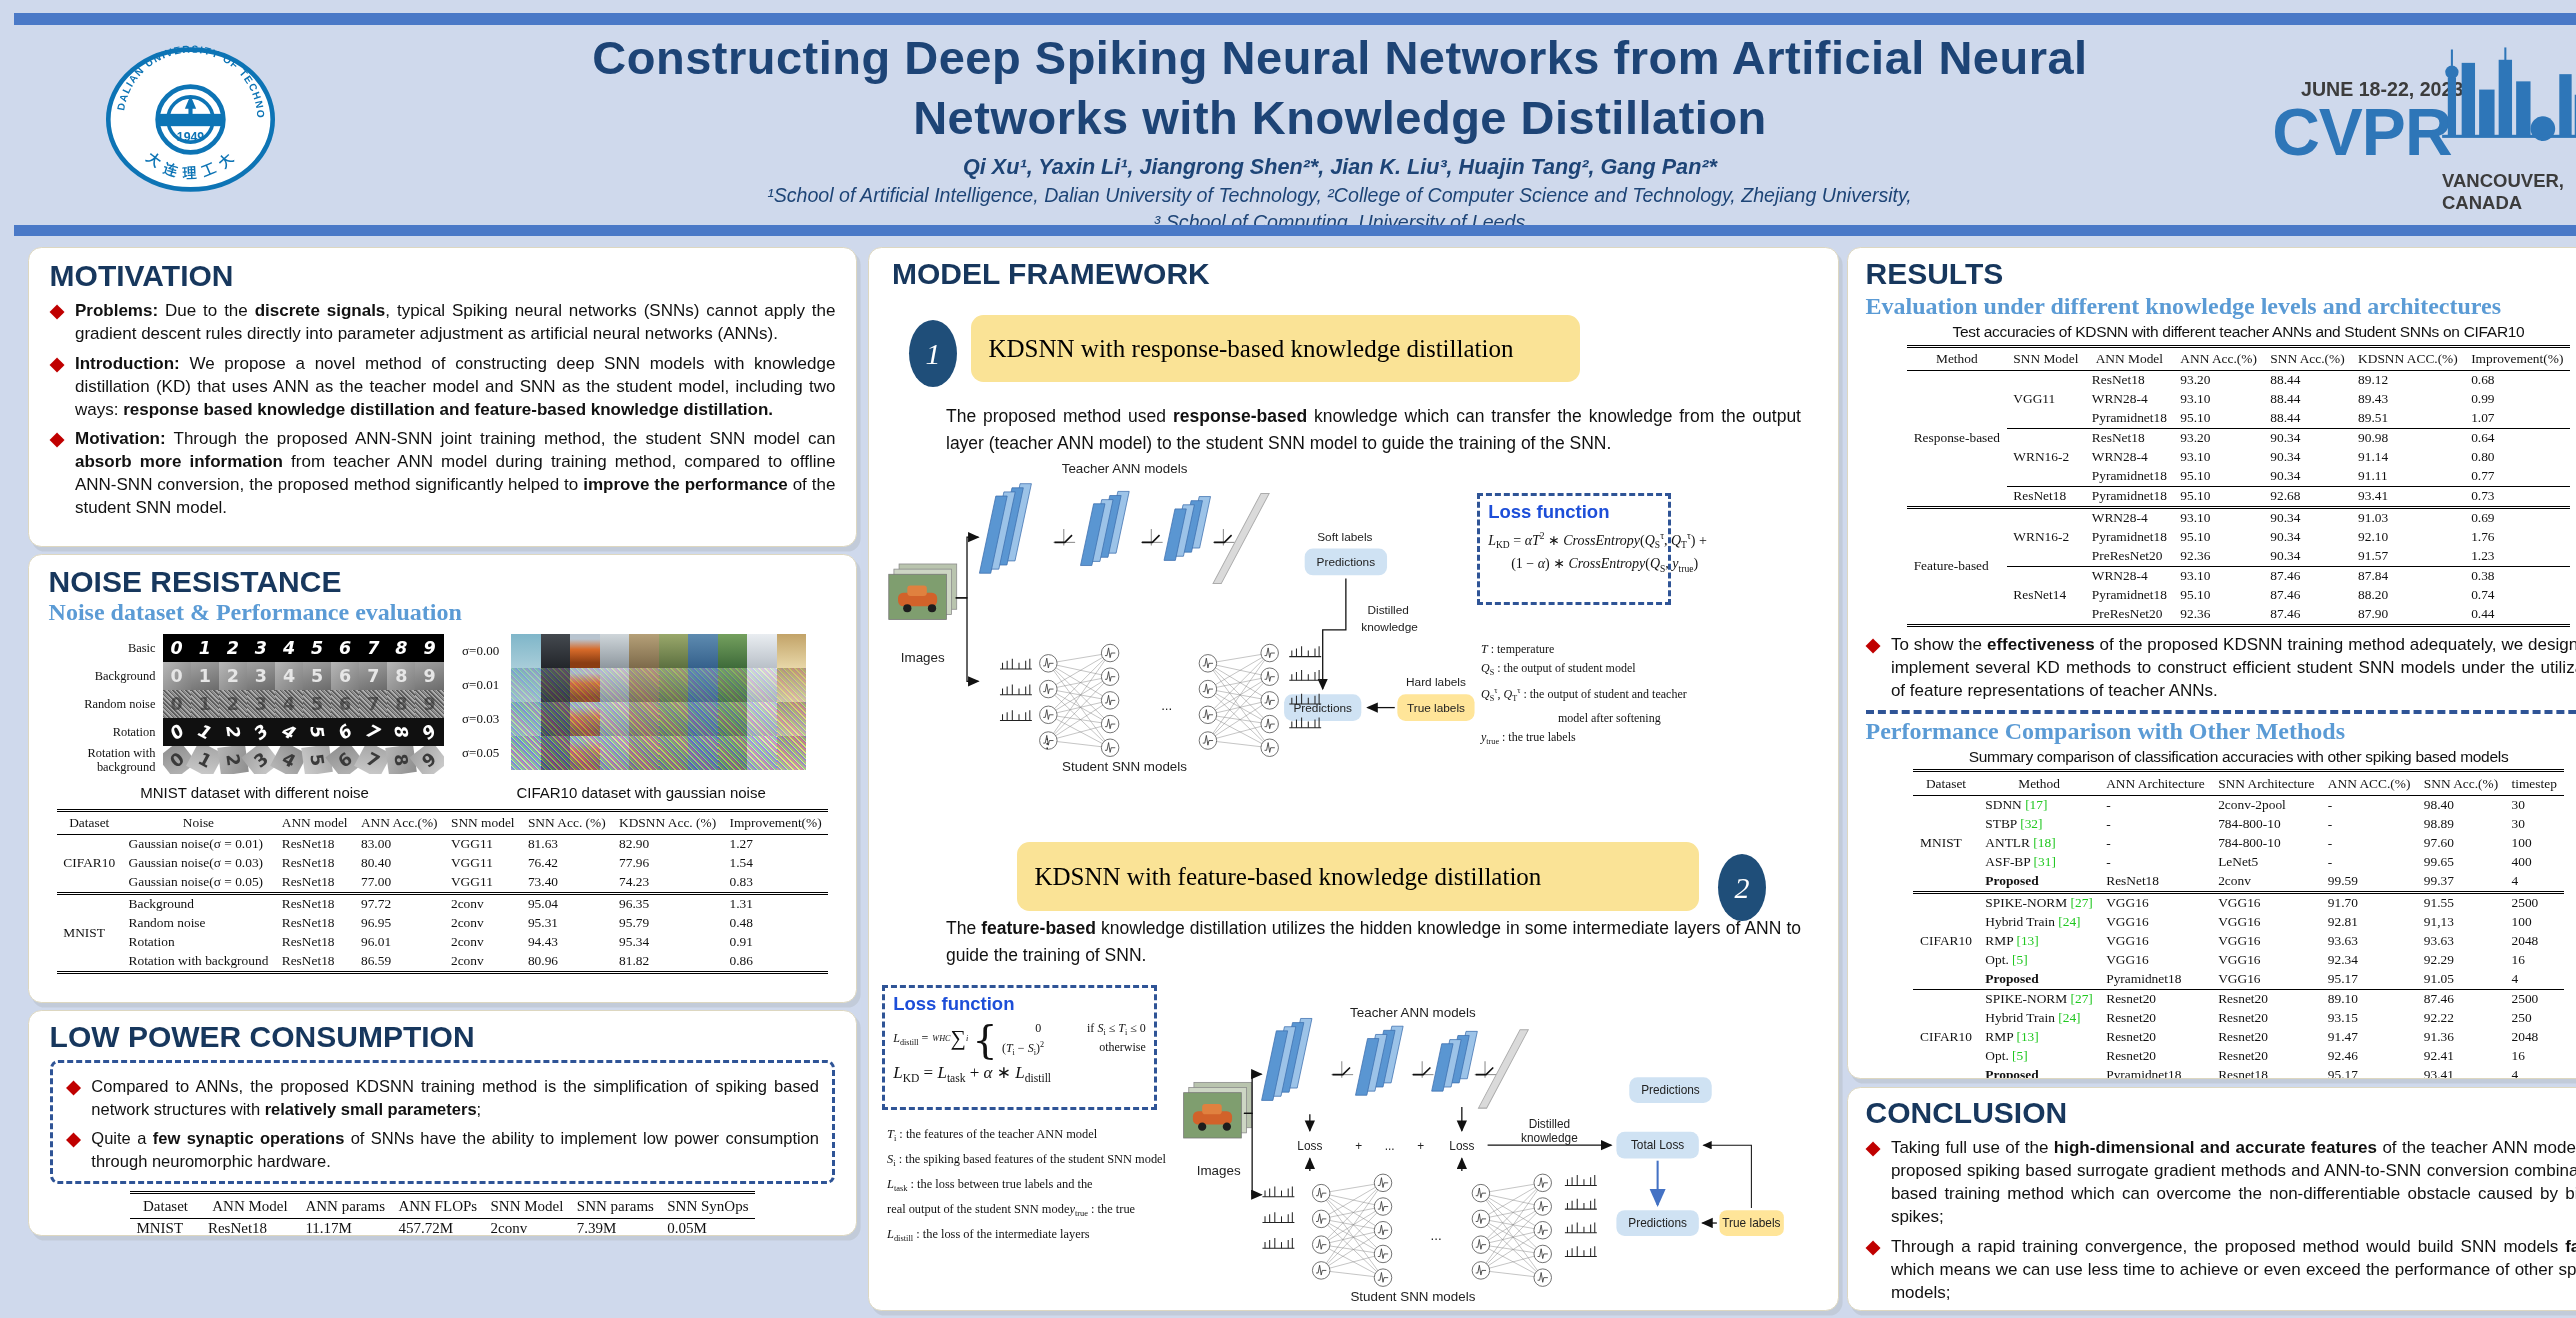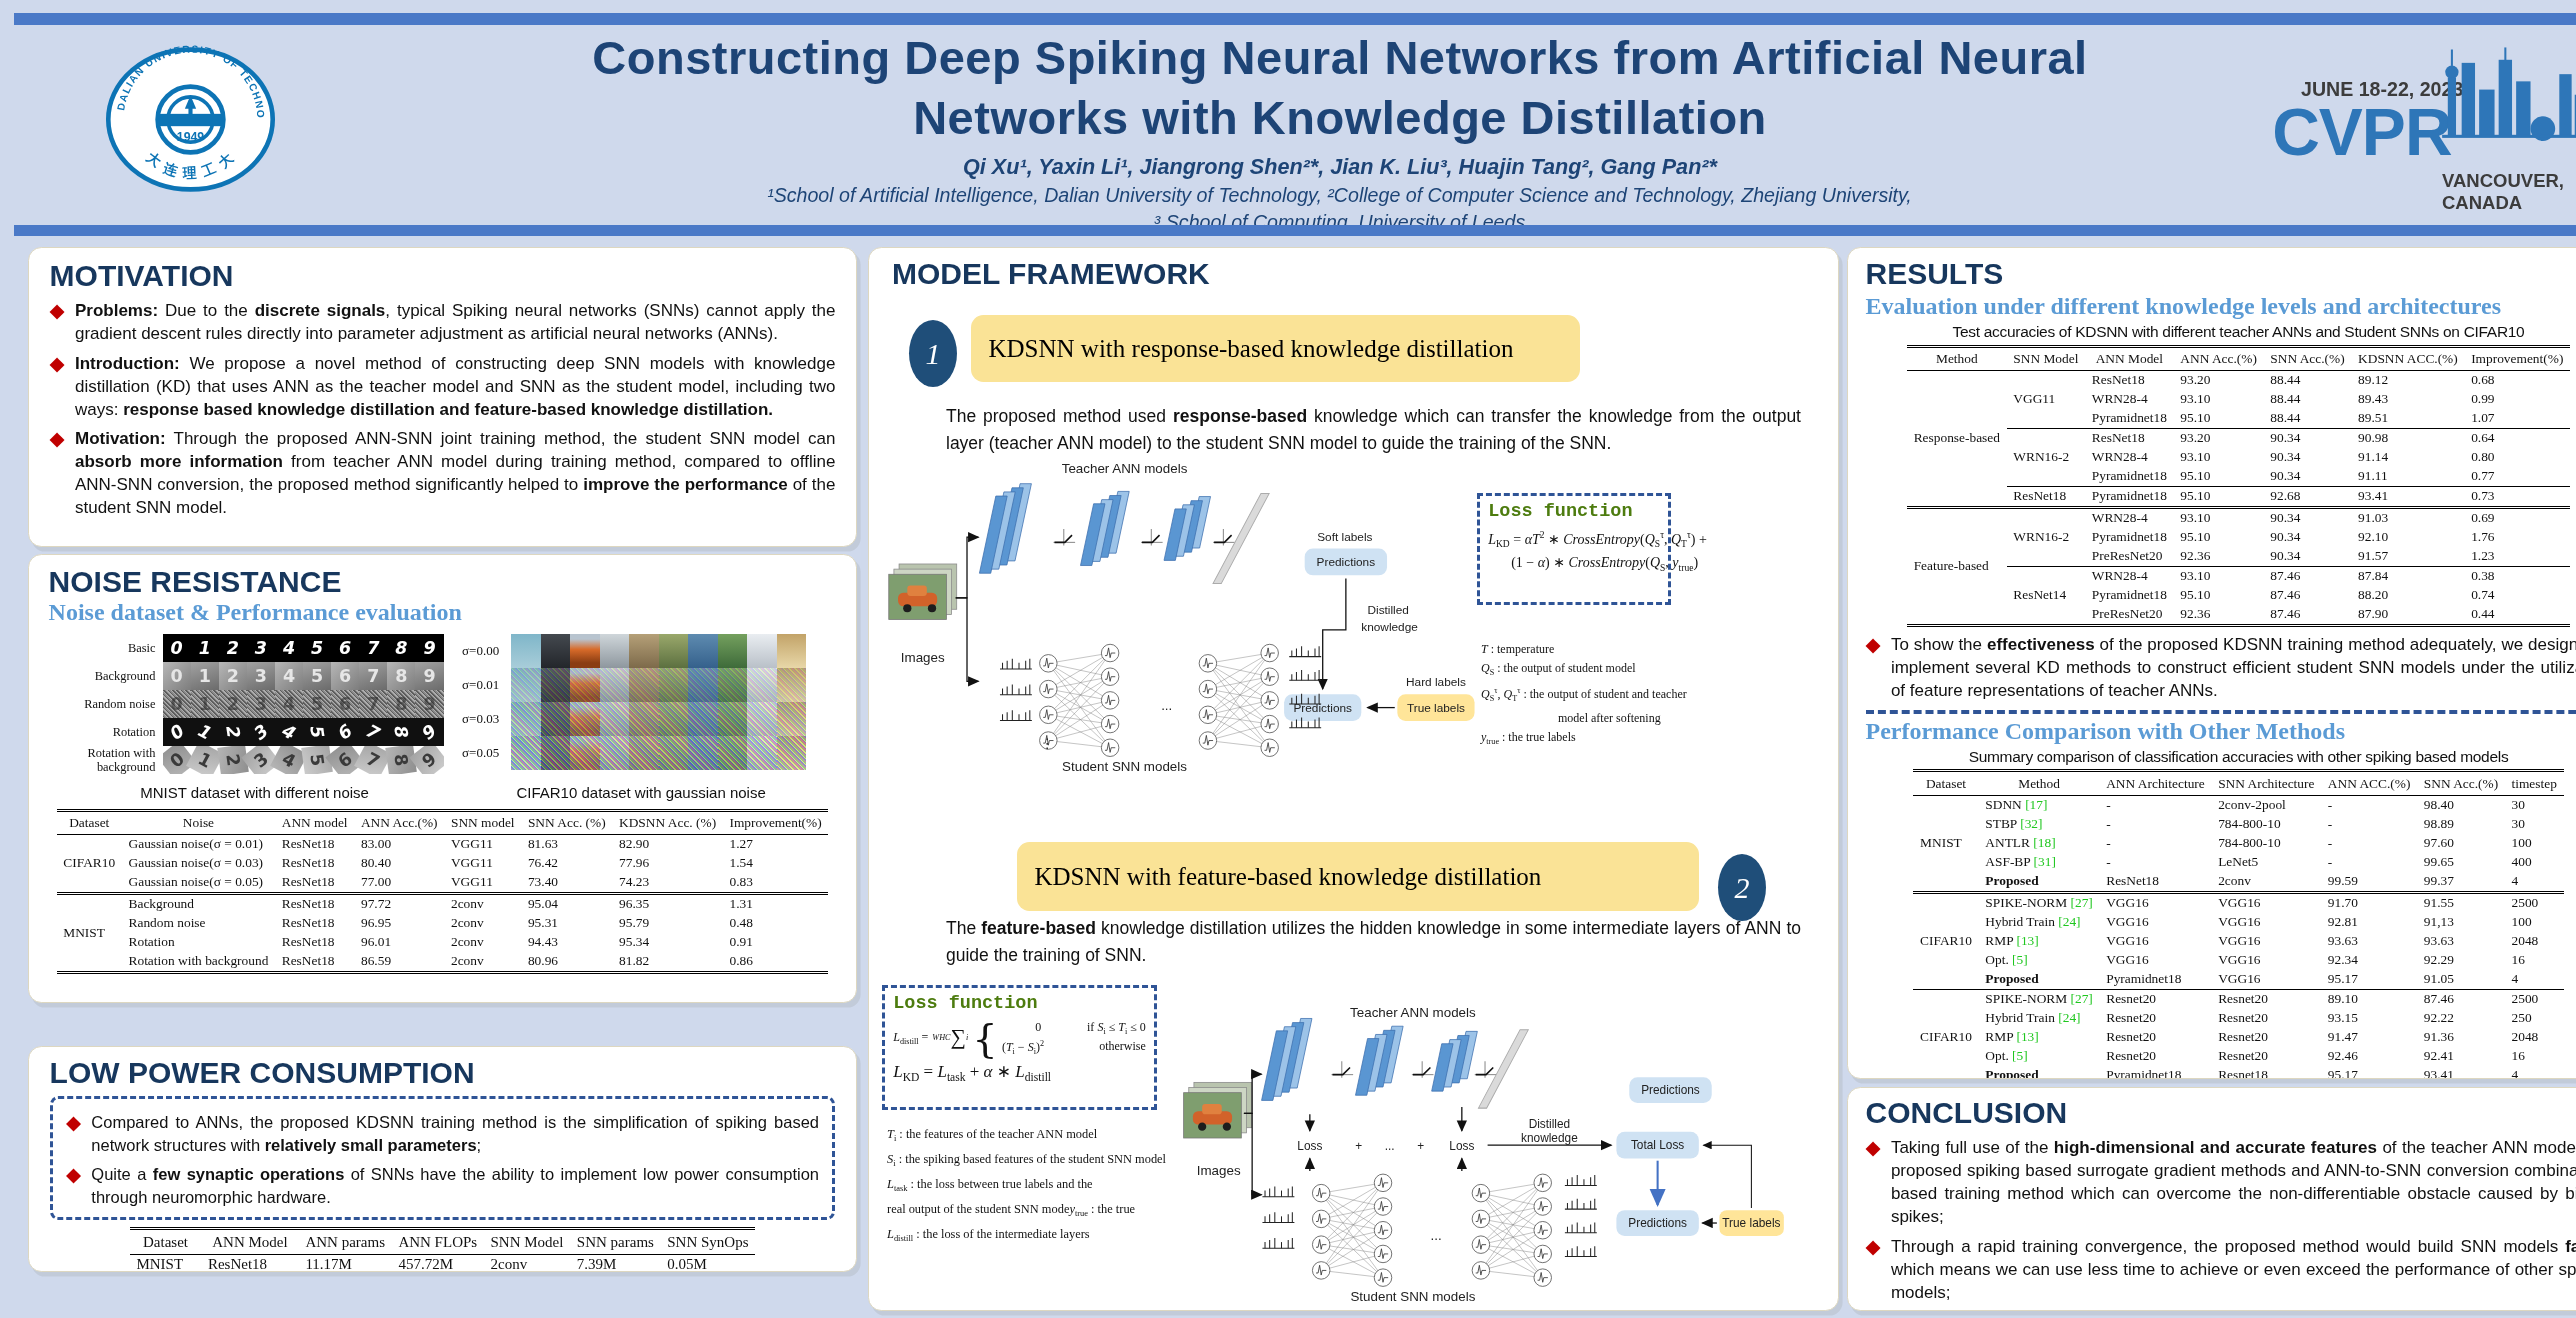--- a/index.html
+++ b/index.html
@@ -20,21 +20,21 @@
   #affil2{top:187px}
   #conf{position:absolute;left:2267px;top:15.5px;width:350px;height:170px}
   #conf-dates{position:absolute;left:34px;top:38px;font-size:19.6px;font-weight:700;color:#3c3c3c}
   #conf-name{position:absolute;left:5.2px;top:54px;font-size:66px;font-weight:700;color:#2e76b8;letter-spacing:-1px}
   #conf-sky{position:absolute;left:170px;top:3.1px}
   #conf-loc{position:absolute;left:175px;top:130px;font-size:18.5px;font-weight:700;color:#3c3c3c}
   
   .card{position:absolute;background:#fff;border:1.5px solid #ddd7c0;border-radius:13.4px;box-shadow:3.6px 4.6px 0 rgba(110,110,90,.13);overflow:hidden}
   #card-motivation{left:28px;top:247px;width:829px;height:300px;padding:11.3px 20.6px}
   #card-noise{left:28px;top:554px;width:829px;height:449px;padding:10.3px 19.6px}
-  #card-power{left:28px;top:1046px;width:829px;height:226px;padding:9.3px 20.6px}
+  #card-power{left:28px;top:1010px;width:829px;height:226px;padding:9.3px 20.6px}
   #card-framework{left:868px;top:247px;width:971px;height:1064px}
   #card-results{left:1847px;top:247px;width:783px;height:832px;padding:9.3px 17.5px}
   #card-conclusion{left:1847px;top:1087px;width:783px;height:224px;padding:8.2px 17.5px}
   .sec-h{font-weight:700;color:#17375d;font-size:30px;letter-spacing:0px}
   .sub-h{font-family:"Liberation Serif",serif;font-weight:700;color:#5b9bd5;font-size:24px}
   
   .bullet{display:flex;gap:10.3px;margin-top:6.2px}
   .diamond{color:#c00000;font-size:19.6px;line-height:23px;flex:0 0 auto}
   .btext{font-size:17px;line-height:23px;text-align:justify}
   .b{font-weight:700}
@@ -89,21 +89,21 @@
   #cap-cifar{width:361px}
   
   #power-box{border:3.6px dashed #2f5496;border-radius:8.2px;padding:5.2px 13.4px 8.2px 13.4px;margin-top:6.2px}
   #power-box .btext{font-size:16.5px;line-height:23px}
   
   #card-framework .sec-h{position:absolute;left:23px;top:9.3px}
   .numcirc{position:absolute;width:48px;height:67px;background:#1f4e79;border-radius:50%;color:#fff;display:flex;align-items:center;justify-content:center;font-family:"Liberation Serif",serif;font-style:italic;font-size:30px}
   .ybox{position:absolute;background:#fae396;border-radius:12.4px;display:flex;align-items:center;padding-left:17.5px;font-family:"Liberation Serif",serif;font-size:25px;color:#000}
   .fpara{position:absolute;font-size:17.5px;line-height:27px;text-align:justify}
   .lossbox{position:absolute;border:3.6px dashed #2f5496;padding:5.2px 8.2px}
-  .loss-h{font-family:Liberation Mono, monospace;font-weight:700;color:#4d7c0f;font-size:18.5px}
+  .loss-h{font-family:Liberation Sans, sans-serif;font-weight:700;color:#1d4ed8;font-size:18.5px}
   .fline{font-family:"Liberation Serif",serif;font-size:14px;line-height:17.5px;white-space:nowrap}
   .fline2{padding-left:23px}
   .legend{position:absolute}
   .lline{font-family:"Liberation Serif",serif;font-size:12px;line-height:18.5px}
   #legend1 .lline:nth-child(4){padding-left:77px}
   #legend2 .lline{font-size:12.4px;line-height:20.6px}
   
   #l2row{display:flex;align-items:center;gap:4.1px;margin-top:4.1px;font-family:"Liberation Serif",serif;font-size:12px}
   .bigsum{display:inline-flex;align-items:center;line-height:1}
   .bigsum .stop,.bigsum .sbot{font-size:8.2px;font-style:italic}

